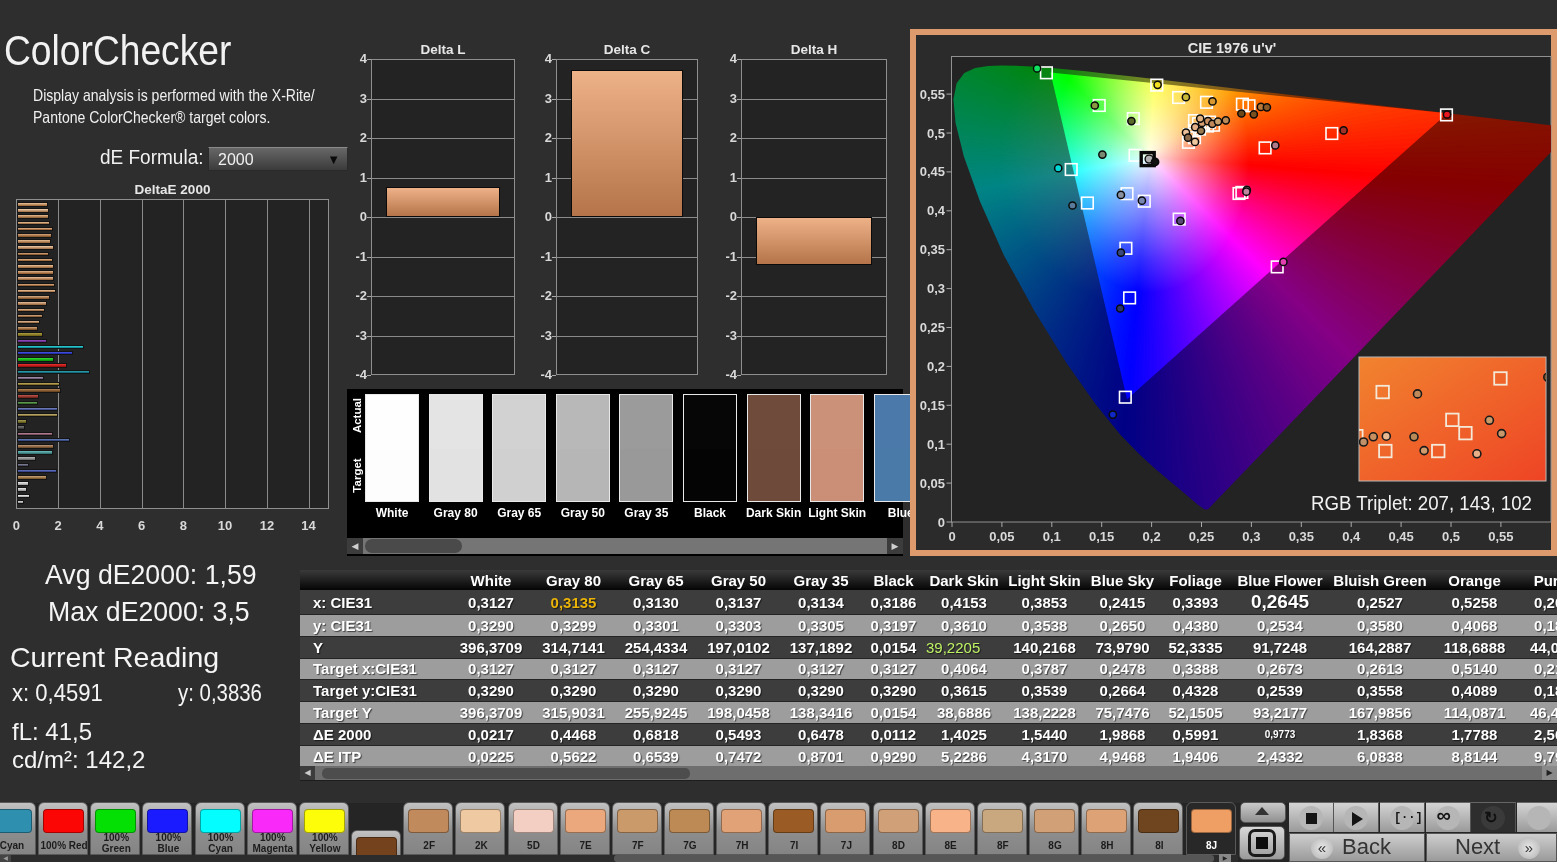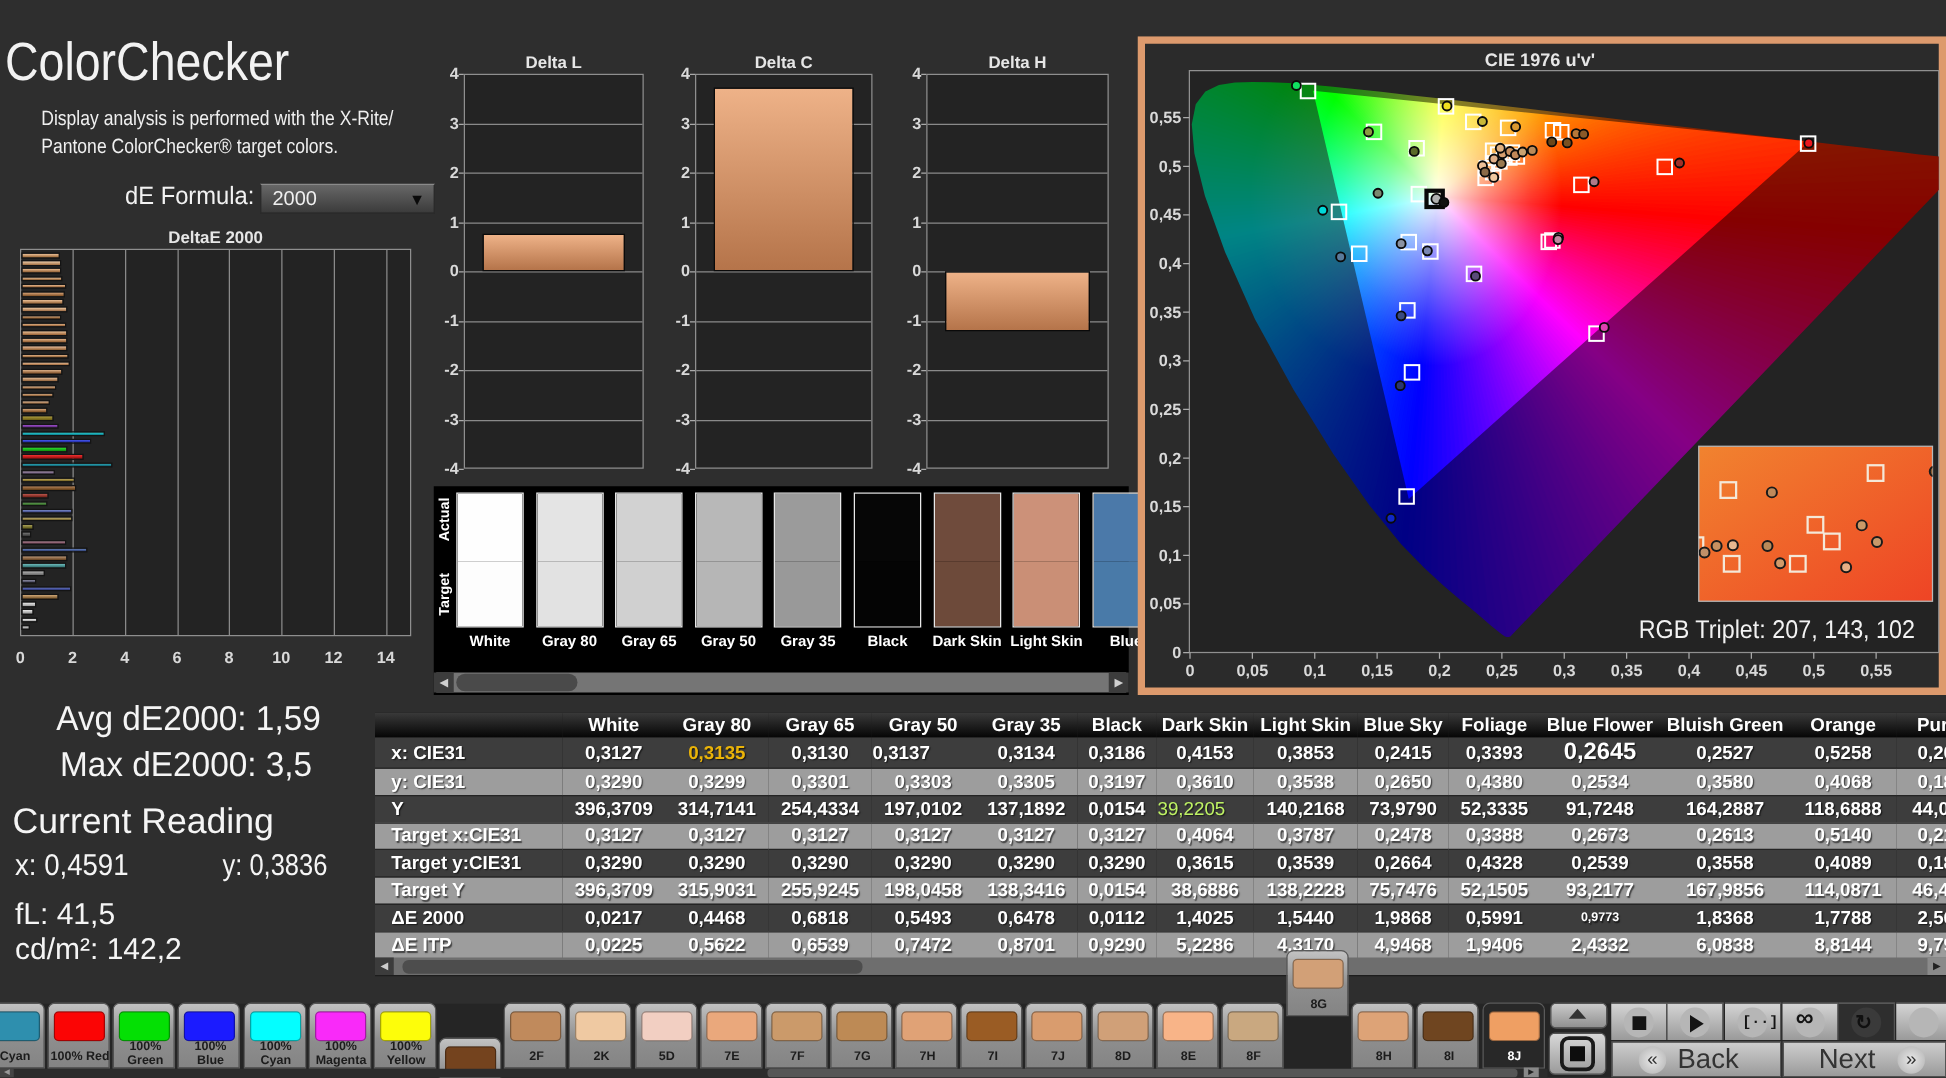--- a/index.html
+++ b/index.html
@@ -1153,21 +1153,21 @@
 <td style="width:96px;color:#fff;font-size:15px;font-weight:bold;text-align:center;white-space:nowrap;">Blue Flower</td>
 <td style="width:104px;color:#fff;font-size:15px;font-weight:bold;text-align:center;white-space:nowrap;">Bluish Green</td>
 <td style="width:85px;color:#fff;font-size:15px;font-weight:bold;text-align:center;white-space:nowrap;">Orange</td>
 <td style="width:80px;color:#fff;font-size:15px;font-weight:bold;text-align:center;white-space:nowrap;">Purple</td>
 </tr>
 <tr style="height:21.8px;background:#3d3d3d;">
 <td style="color:#fff;font-size:15px;font-weight:bold;padding-left:13px;white-space:nowrap;text-shadow:1px 1px 1px rgba(0,0,0,0.6);border-bottom:1px solid #242424;">x: CIE31</td>
 <td style="color:#fff;font-size:15px;font-weight:bold;text-align:center;white-space:nowrap;text-shadow:1px 1px 1px rgba(0,0,0,0.6);border-bottom:1px solid #242424;">0,3127</td>
 <td style="color:#eab308;font-size:15px;font-weight:bold;text-align:center;white-space:nowrap;text-shadow:1px 1px 1px rgba(0,0,0,0.6);border-bottom:1px solid #242424;">0,3135</td>
 <td style="color:#fff;font-size:15px;font-weight:bold;text-align:center;white-space:nowrap;text-shadow:1px 1px 1px rgba(0,0,0,0.6);border-bottom:1px solid #242424;">0,3130</td>
-<td style="color:#fff;font-size:15px;font-weight:bold;white-space:nowrap;text-shadow:1px 1px 1px rgba(0,0,0,0.6);border-bottom:1px solid #242424;">0,3137</td>
+<td style="color:#fff;font-size:15px;font-weight:bold;text-align:center;white-space:nowrap;text-shadow:1px 1px 1px rgba(0,0,0,0.6);border-bottom:1px solid #242424;">0,3137</td>
 <td style="color:#fff;font-size:15px;font-weight:bold;text-align:center;white-space:nowrap;text-shadow:1px 1px 1px rgba(0,0,0,0.6);border-bottom:1px solid #242424;">0,3134</td>
 <td style="color:#fff;font-size:15px;font-weight:bold;text-align:center;white-space:nowrap;text-shadow:1px 1px 1px rgba(0,0,0,0.6);border-bottom:1px solid #242424;">0,3186</td>
 <td style="color:#fff;font-size:15px;font-weight:bold;text-align:center;white-space:nowrap;text-shadow:1px 1px 1px rgba(0,0,0,0.6);border-bottom:1px solid #242424;">0,4153</td>
 <td style="color:#fff;font-size:15px;font-weight:bold;text-align:center;white-space:nowrap;text-shadow:1px 1px 1px rgba(0,0,0,0.6);border-bottom:1px solid #242424;">0,3853</td>
 <td style="color:#fff;font-size:15px;font-weight:bold;text-align:center;white-space:nowrap;text-shadow:1px 1px 1px rgba(0,0,0,0.6);border-bottom:1px solid #242424;">0,2415</td>
 <td style="color:#fff;font-size:15px;font-weight:bold;text-align:center;white-space:nowrap;text-shadow:1px 1px 1px rgba(0,0,0,0.6);border-bottom:1px solid #242424;">0,3393</td>
 <td style="color:#fff;font-size:19px;font-weight:bold;text-align:center;white-space:nowrap;text-shadow:1px 1px 1px rgba(0,0,0,0.6);border-bottom:1px solid #242424;">0,2645</td>
 <td style="color:#fff;font-size:15px;font-weight:bold;text-align:center;white-space:nowrap;text-shadow:1px 1px 1px rgba(0,0,0,0.6);border-bottom:1px solid #242424;">0,2527</td>
 <td style="color:#fff;font-size:15px;font-weight:bold;text-align:center;white-space:nowrap;text-shadow:1px 1px 1px rgba(0,0,0,0.6);border-bottom:1px solid #242424;">0,5258</td>
 <td style="color:#fff;font-size:15px;font-weight:bold;text-align:center;white-space:nowrap;text-shadow:1px 1px 1px rgba(0,0,0,0.6);border-bottom:1px solid #242424;">0,2030</td>
@@ -1372,21 +1372,21 @@
 <div style="position:absolute;left:-6px;top:37px;width:62px;text-align:center;font-size:10px;font-weight:bold;color:#1c1c1c;">8D</div>
 </div>
 <div class="abs" style="left:924.7px;top:802px;width:50px;height:53px;background:linear-gradient(#c2c2c2,#8e8e8e 55%,#848484);border:1px solid #5a5a5a;border-radius:6px 6px 0 0;overflow:hidden;">
 <div style="position:absolute;left:4px;top:6px;width:41px;height:24px;background:#f8b488;border-radius:4px;border:1px solid rgba(0,0,0,0.35);"></div>
 <div style="position:absolute;left:-6px;top:37px;width:62px;text-align:center;font-size:10px;font-weight:bold;color:#1c1c1c;">8E</div>
 </div>
 <div class="abs" style="left:976.8px;top:802px;width:50px;height:53px;background:linear-gradient(#c2c2c2,#8e8e8e 55%,#848484);border:1px solid #5a5a5a;border-radius:6px 6px 0 0;overflow:hidden;">
 <div style="position:absolute;left:4px;top:6px;width:41px;height:24px;background:#c9a880;border-radius:4px;border:1px solid rgba(0,0,0,0.35);"></div>
 <div style="position:absolute;left:-6px;top:37px;width:62px;text-align:center;font-size:10px;font-weight:bold;color:#1c1c1c;">8F</div>
 </div>
-<div class="abs" style="left:1029.0px;top:760px;width:50px;height:53px;background:linear-gradient(#c2c2c2,#8e8e8e 55%,#848484);border:1px solid #5a5a5a;border-radius:6px 6px 0 0;overflow:hidden;">
+<div class="abs" style="left:1029.0px;top:802px;width:50px;height:53px;background:linear-gradient(#c2c2c2,#8e8e8e 55%,#848484);border:1px solid #5a5a5a;border-radius:6px 6px 0 0;overflow:hidden;">
 <div style="position:absolute;left:4px;top:6px;width:41px;height:24px;background:#d2a077;border-radius:4px;border:1px solid rgba(0,0,0,0.35);"></div>
 <div style="position:absolute;left:-6px;top:37px;width:62px;text-align:center;font-size:10px;font-weight:bold;color:#1c1c1c;">8G</div>
 </div>
 <div class="abs" style="left:1081.1px;top:802px;width:50px;height:53px;background:linear-gradient(#c2c2c2,#8e8e8e 55%,#848484);border:1px solid #5a5a5a;border-radius:6px 6px 0 0;overflow:hidden;">
 <div style="position:absolute;left:4px;top:6px;width:41px;height:24px;background:#dda377;border-radius:4px;border:1px solid rgba(0,0,0,0.35);"></div>
 <div style="position:absolute;left:-6px;top:37px;width:62px;text-align:center;font-size:10px;font-weight:bold;color:#1c1c1c;">8H</div>
 </div>
 <div class="abs" style="left:1133.3px;top:802px;width:50px;height:53px;background:linear-gradient(#c2c2c2,#8e8e8e 55%,#848484);border:1px solid #5a5a5a;border-radius:6px 6px 0 0;overflow:hidden;">
 <div style="position:absolute;left:4px;top:6px;width:41px;height:24px;background:#6f4520;border-radius:4px;border:1px solid rgba(0,0,0,0.35);"></div>
 <div style="position:absolute;left:-6px;top:37px;width:62px;text-align:center;font-size:10px;font-weight:bold;color:#1c1c1c;">8I</div>

